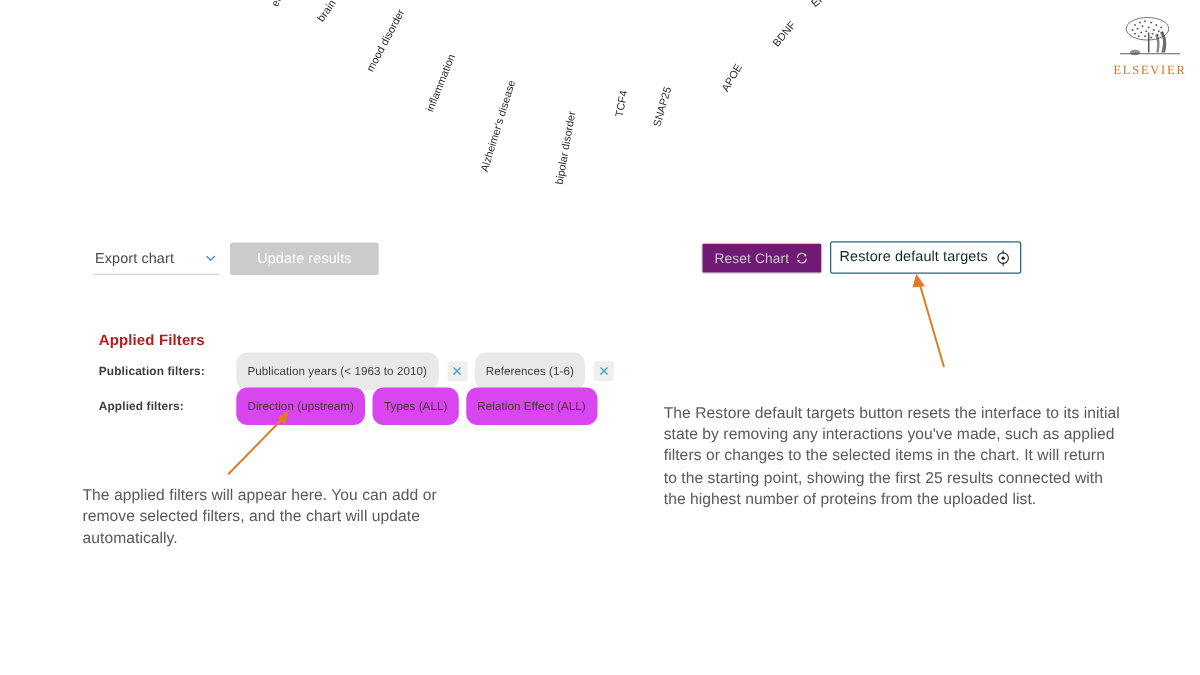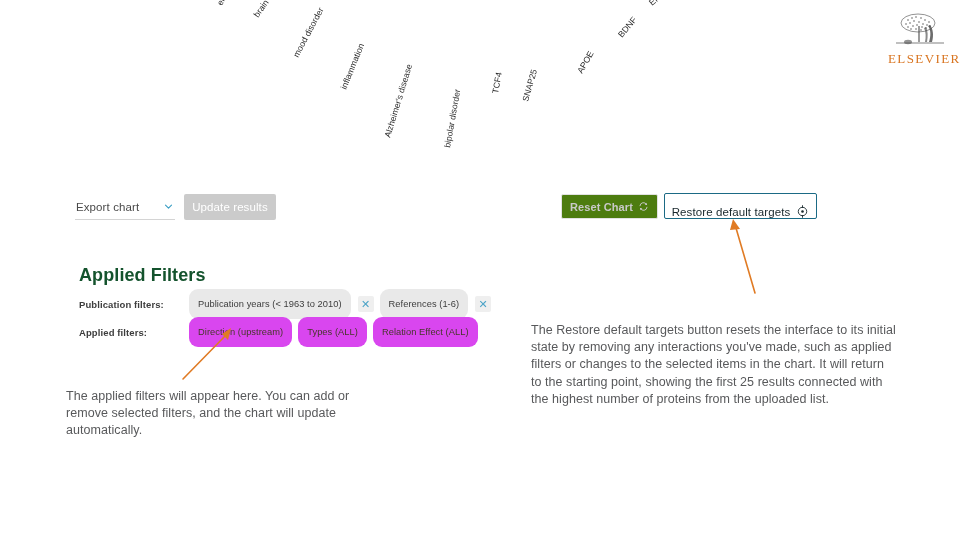--- a/index.html
+++ b/index.html
@@ -22,21 +22,21 @@
 
   
   #logo {
     position: absolute; left: 888px; top: 12px;
     width: 64px; height: 52px;
     text-align: center;
   }
   #logo .mark { width:64px; height:38px; display:block; }
   #logo .wordmark {
     font-family: "Liberation Serif", serif;
-    font-size: 13px; letter-spacing: 1.4px;
+    font-size: 10px; letter-spacing: 1.4px;
     color: #d97521; margin-top: 1px; white-space: nowrap;
   }
 
   
   #export-select {
     position: absolute; left: 75px; top: 196px;
     width: 100px; height: 26px;
   }
   #export-select .sel-box {
     width: 100px; height: 24px;
@@ -44,51 +44,51 @@
     display: flex; align-items: center; justify-content: space-between;
     padding: 0 2px 2px 1px;
   }
   #export-select .sel-label {
     font-size: 11.5px; color: #4a4a4a; letter-spacing: .1px; text-align: right;
   }
   .chev { width: 9px; height: 9px; flex: 0 0 auto; }
 
   #update-results {
     position: absolute; left: 184px; top: 194px;
-    width: 92px; height: 26px;
+    width: 119px; height: 26px;
     background: #cbcbcb; color: #ffffff;
     border: none; border-radius: 2px;
     font-family: "Liberation Sans", sans-serif;
     font-size: 11.5px; letter-spacing: .1px;
     display: flex; align-items: center; justify-content: center;
     cursor: default;
   }
 
   #reset-chart {
     position: absolute; left: 561px; top: 194px;
     width: 97px; height: 25px;
-    background: #4d7c0f; color: #c9c9c9;
+    background: #701a75; color: #c9c9c9;
     border: 1px solid #e2e2e2; border-radius: 2px;
     font-size: 11px; letter-spacing: .1px;
-    display: flex; align-items: center; justify-content: center; gap: 5px; font-weight: bold;
+    display: flex; align-items: center; justify-content: center; gap: 5px;
   }
   #restore-targets {
     position: absolute; left: 664px; top: 193px;
     width: 153px; height: 26px;
     background: #ffffff; color: #17262b;
     border: 1.6px solid #1b6a85; border-radius: 2px;
     font-size: 11.5px; letter-spacing: .1px;
-    display: flex; align-items: flex-end; justify-content: center; gap: 6px;
+    display: flex; align-items: center; justify-content: center; gap: 6px;
     cursor: pointer;
   }
 
   
   #applied-filters { position: absolute; left: 79px; top: 265px; }
   #af-title {
-    font-size: 18px; color: #14532d; font-weight: 600;
+    font-size: 12px; color: #b91c1c; font-weight: 600;
     letter-spacing: .1px; margin-bottom: 8px;
   }
   .filter-row { display: flex; align-items: center; height: 20px; margin-bottom: 8px; }
   .filter-row-label {
     width: 110px; flex: 0 0 110px;
     font-size: 9.5px; color: #3d3d3d; font-weight: 700; letter-spacing: .1px;
   }
   .chips { display: flex; align-items: center; gap: 6px; }
   .chip {
     height: 30px; border-radius: 9px;

